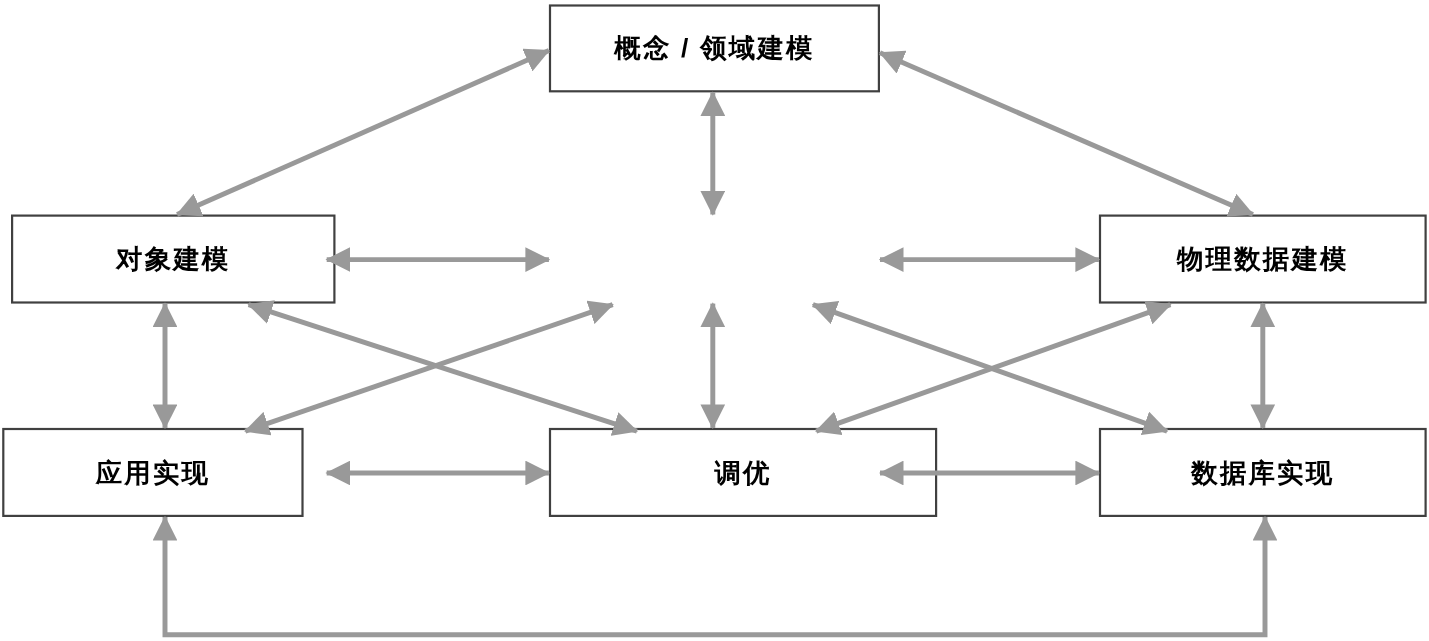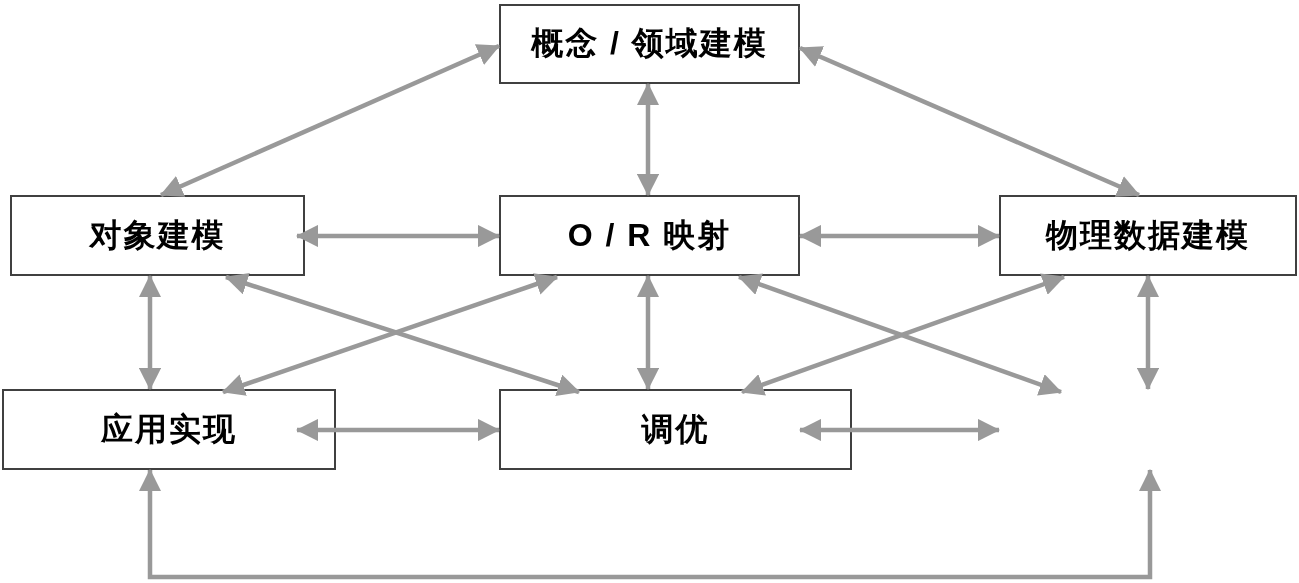--- a/index.html
+++ b/index.html
@@ -22,60 +22,60 @@
   .node {
     position: absolute;
     z-index: 1;
     display: flex;
     align-items: center;
     justify-content: center;
     background: var(--box-bg, #ffffff);
     border: 2px solid var(--box-border, #404040);
     color: var(--text-color, #000000);
     font-weight: bold;
-    font-size: 32px;
+    font-size: 24px;
     letter-spacing: 2px;
     white-space: nowrap;
     text-align: right;
   }
   .node-concept  { left: 499px; top: 4px;   width: 301px; height: 80px; }
   .node-object   { left: 10px;   top: 195px; width: 295px; height: 81px; }
   .node-orm      { left: 499px; top: 195px; width: 301px; height: 81px; }
   .node-physical { left: 999px; top: 195px; width: 298px; height: 81px; }
-  .node-app      { left: 2px;   top: 389px; width: 334px; height: 81px; }
+  .node-app      { left: 2px;   top: 389px; width: 274px; height: 81px; }
   .node-tuning   { left: 499px; top: 389px; width: 353px; height: 81px; }
   .node-db       { left: 999px; top: 389px; width: 298px; height: 81px; }
   polyline.edge {
     fill: none;
     stroke-width: 4.5px;
     stroke-linejoin: miter;
   }
 </style>
 </head>
 <body>
 
 <div class="diagram">
 
   <div class="node node-concept">
     <span>概念 / 领域建模</span>
   </div>
   <div class="node node-object">
     <span>对象建模</span>
   </div>
-  <div class="node node-orm">
-    <span>O / R 映射</span>
-  </div>
   <div class="node node-physical">
     <span>物理数据建模</span>
   </div>
   <div class="node node-app">
     <span>应用实现</span>
   </div>
   <div class="node node-tuning">
     <span>调优</span>
+  </div>
+  <div class="node node-db">
+    <span>数据库实现</span>
   </div>
 
   <svg class="edges" id="edges-svg" viewBox="0 0 1299 583" xmlns="http://www.w3.org/2000/svg">
     <defs>
       <marker id="ah" viewBox="0 0 10 10" refX="9.5" refY="5" markerWidth="5" markerHeight="5" orient="auto-start-reverse">
         <path id="ah-path" d="M0,0 L10,5 L0,10 Z" fill="#999999"></path>
       </marker>
     </defs>
   <polyline points="499,46 161,195" class="edge" stroke="#999999" marker-end="url(#ah)" marker-start="url(#ah)"></polyline>
       <polyline points="648,84 648,195" class="edge" stroke="#999999" marker-end="url(#ah)" marker-start="url(#ah)"></polyline>

